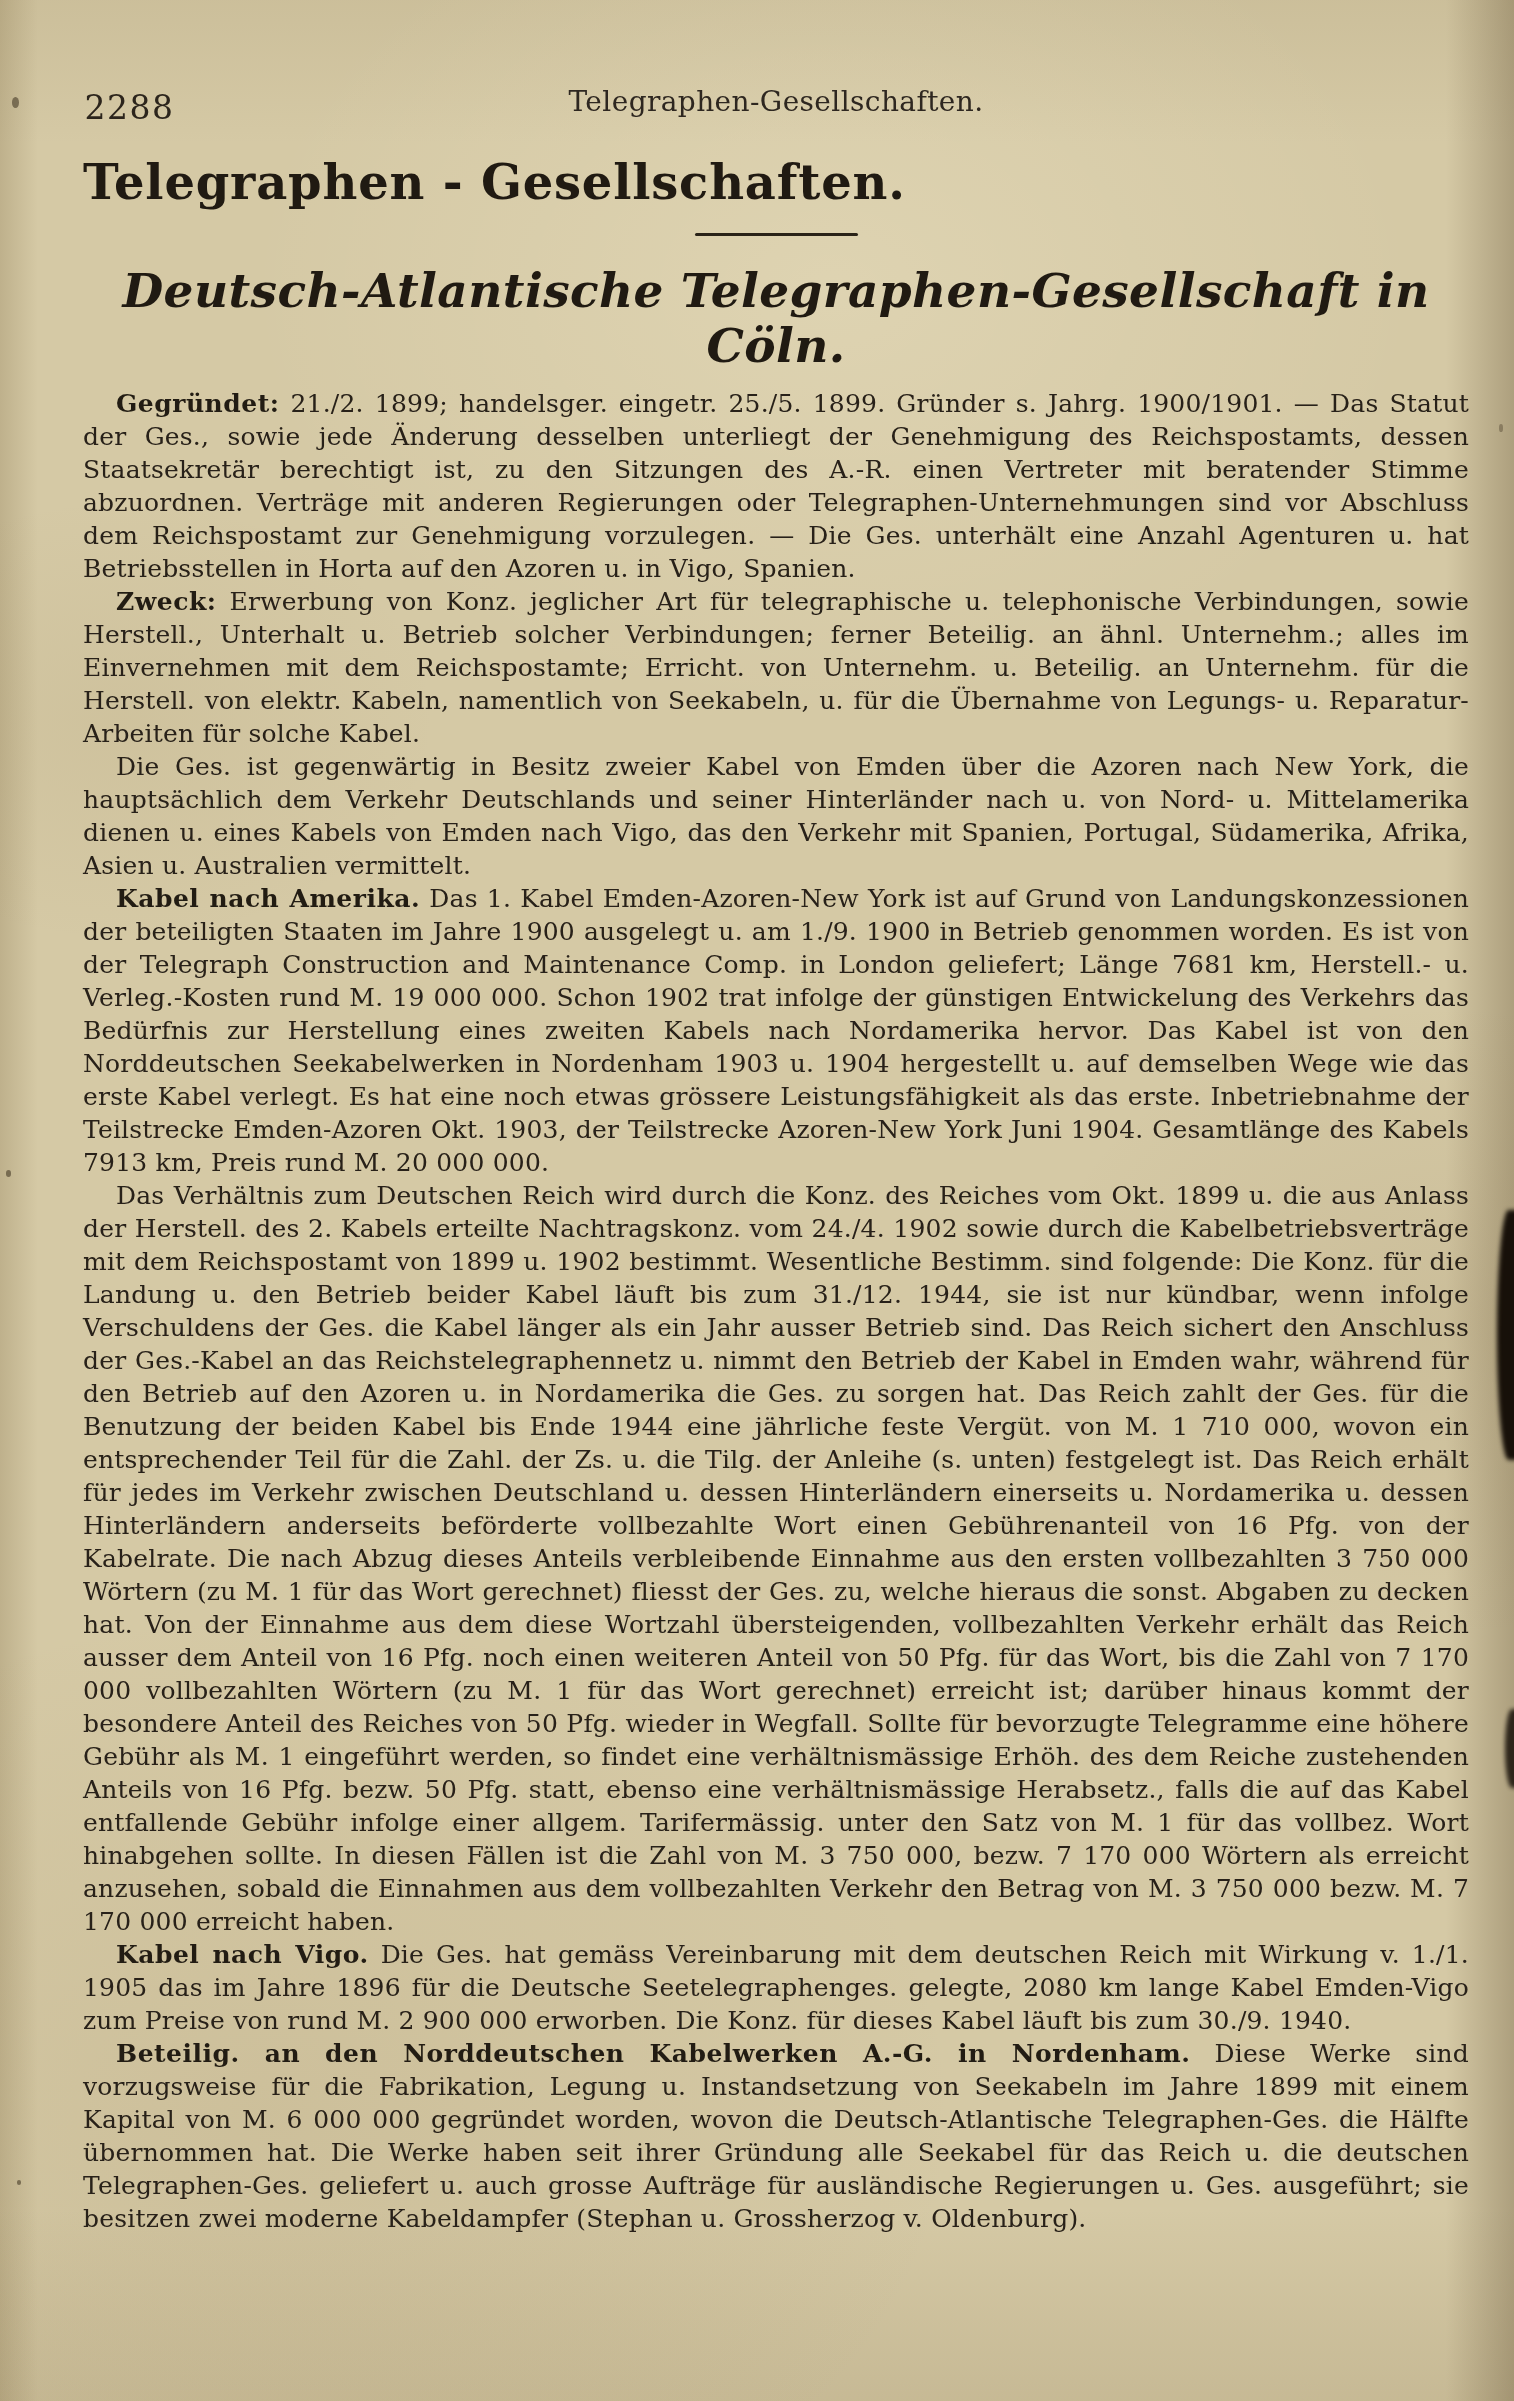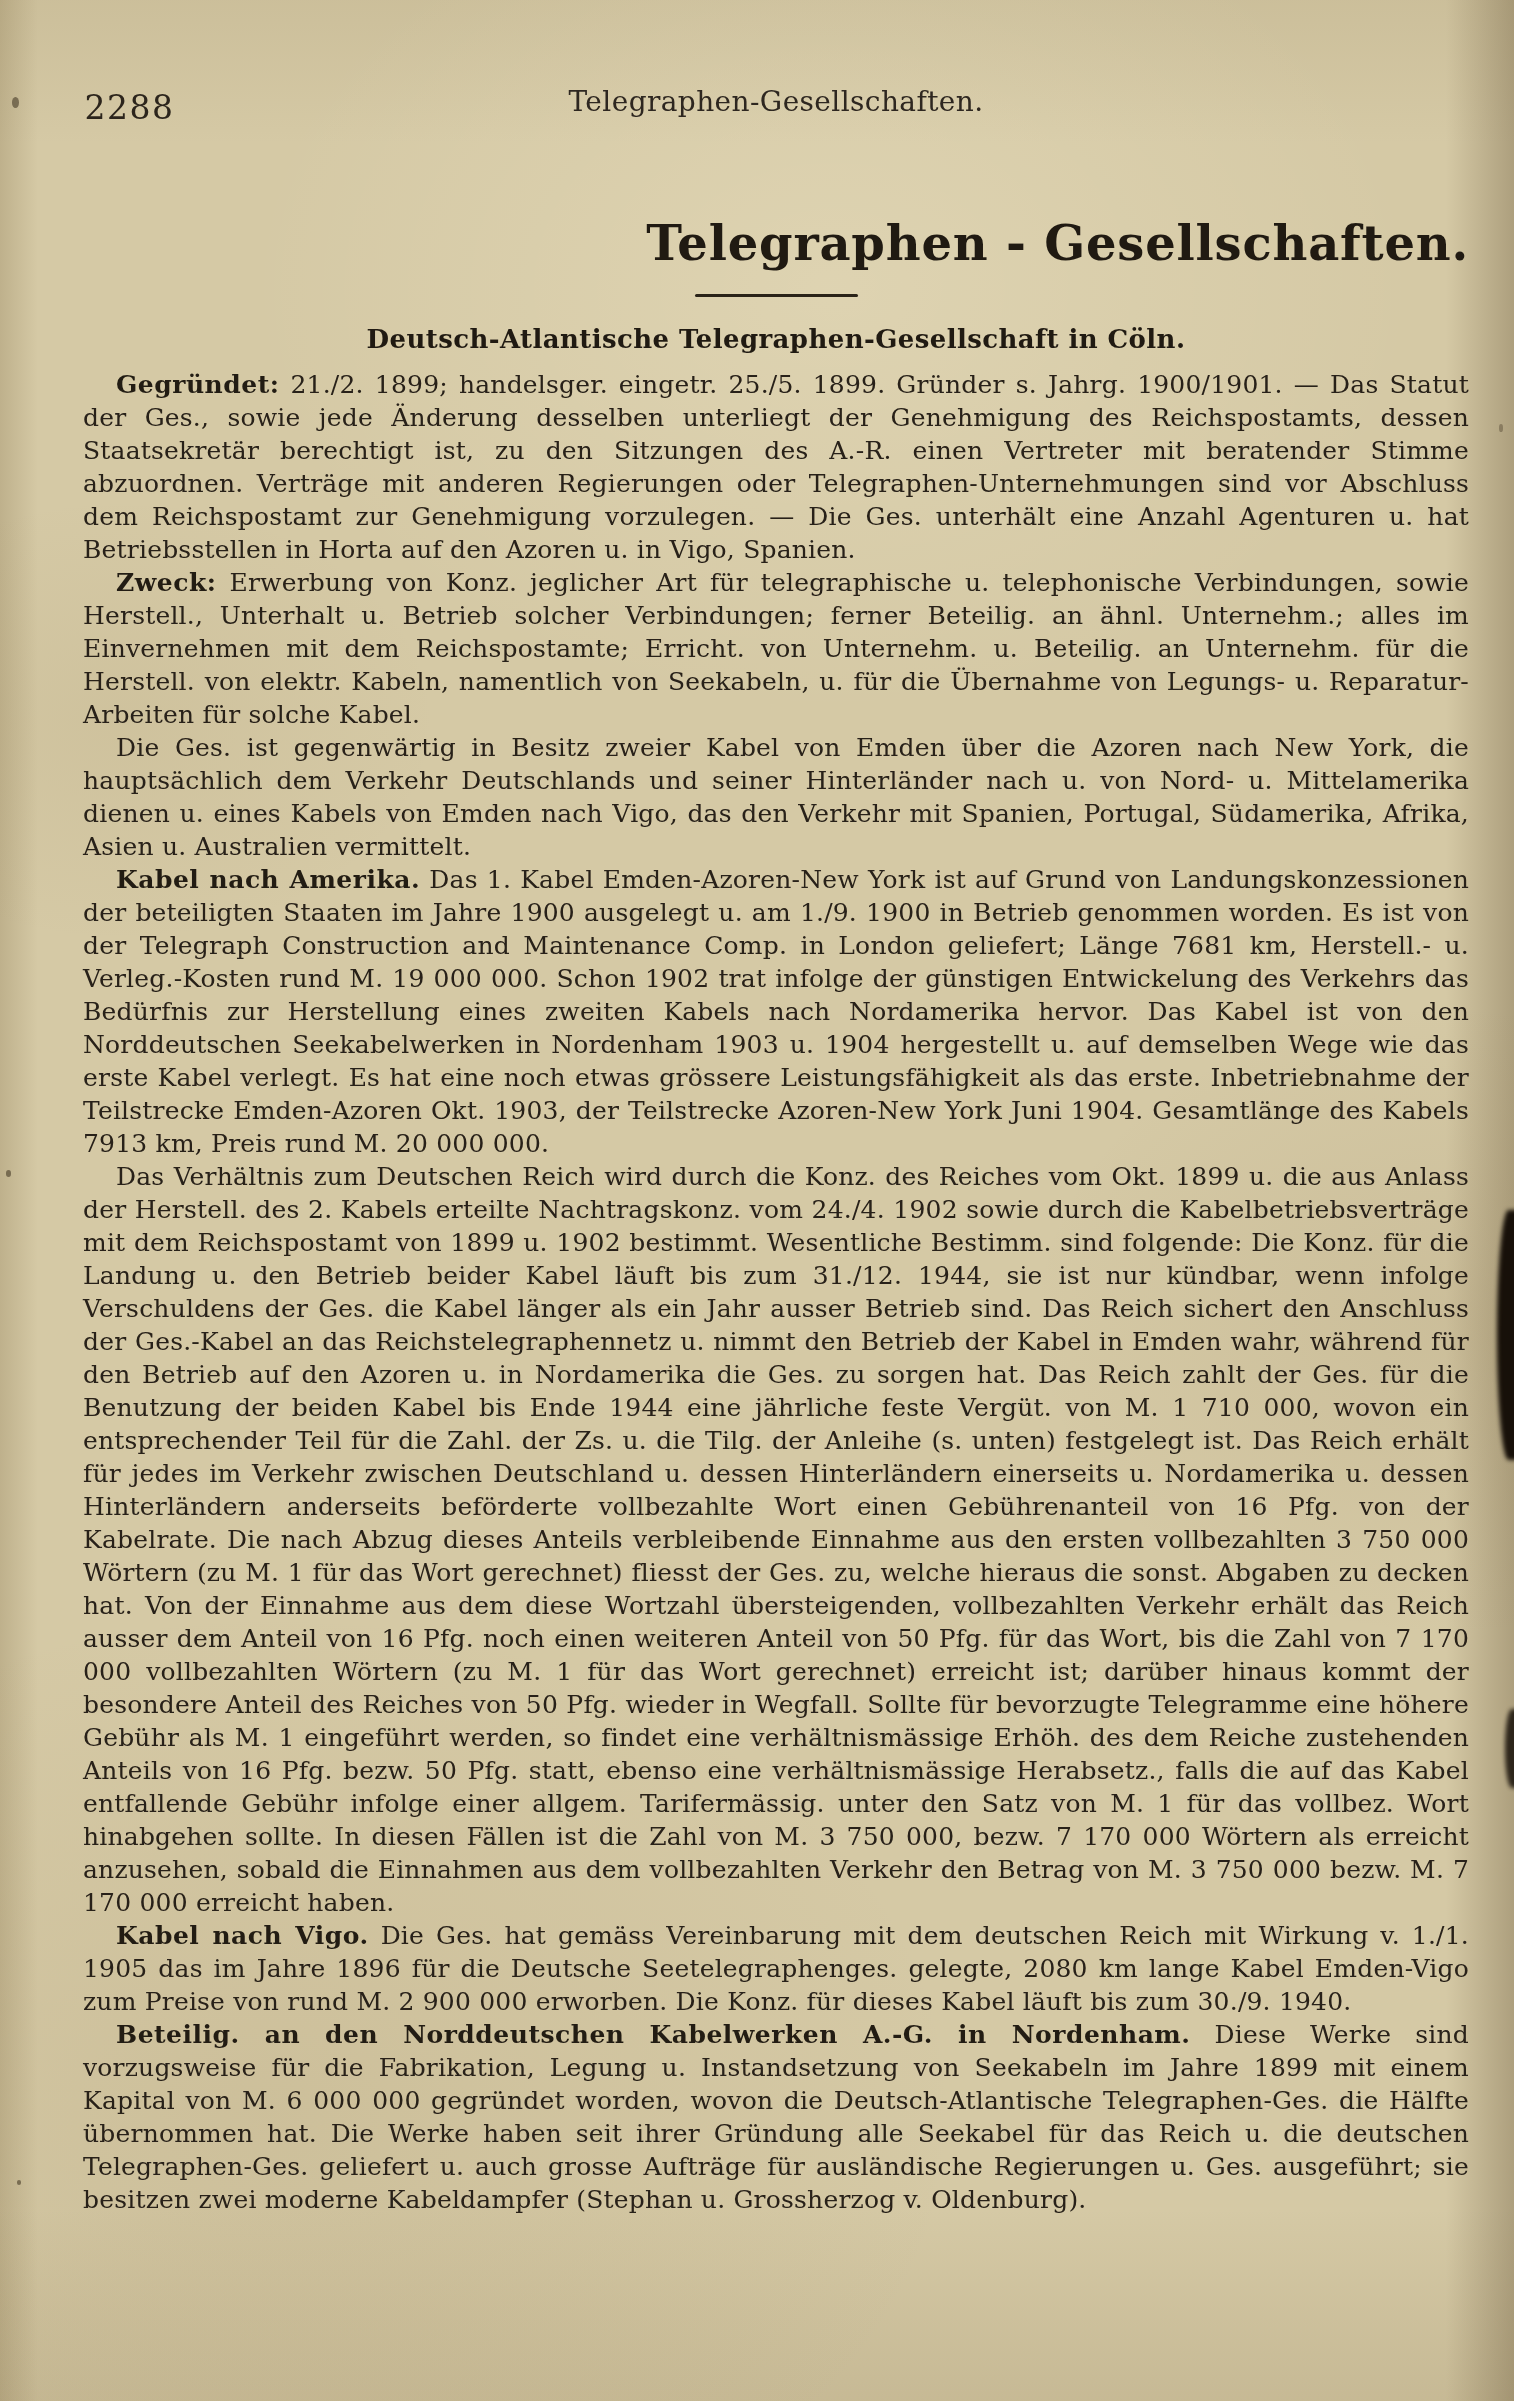--- a/index.html
+++ b/index.html
@@ -32,34 +32,35 @@
   .running-head { position: relative; padding-top: 85px; }
   .page-num {
     position: absolute; left: 1.5px; top: 88px;
     font-size: 33px; letter-spacing: 1.5px; color: #2c251c;
   }
   .head-title {
     display: block; text-align: center;
     font-size: 28px; letter-spacing: 0.4px; color: #2e2720;
   }
   h1.title {
-    margin: 97px 0 0 0;
-    text-align: right;
+    margin: 36px 0 0 0;
+    text-align: left;
     font-size: 48px; font-weight: bold; letter-spacing: 0.8px;
     color: #201a12;
   }
   .title-rule {
     width: 163px; height: 3px; background: #2a2318;
     margin: 23px auto 0 auto; border-radius: 1.5px;
   }
   h2.section-heading {
     margin: 27px 0 0 0;
     text-align: center;
-    font-size: 26px; font-weight: bold; letter-spacing: 0.4px;
+    font-size: 47px; font-weight: bold; letter-spacing: 0.4px;
     color: #201a12;
+    font-style: italic;
   }
   .body-text {
     margin-top: 14px;
     font-size: 25px; line-height: 33px;
     text-align: justify;
     letter-spacing: 0.2px;
     hyphens: auto; -webkit-hyphens: auto;
     color: #282119;
   }
   .body-text p { margin: 0; text-indent: 33px; }

